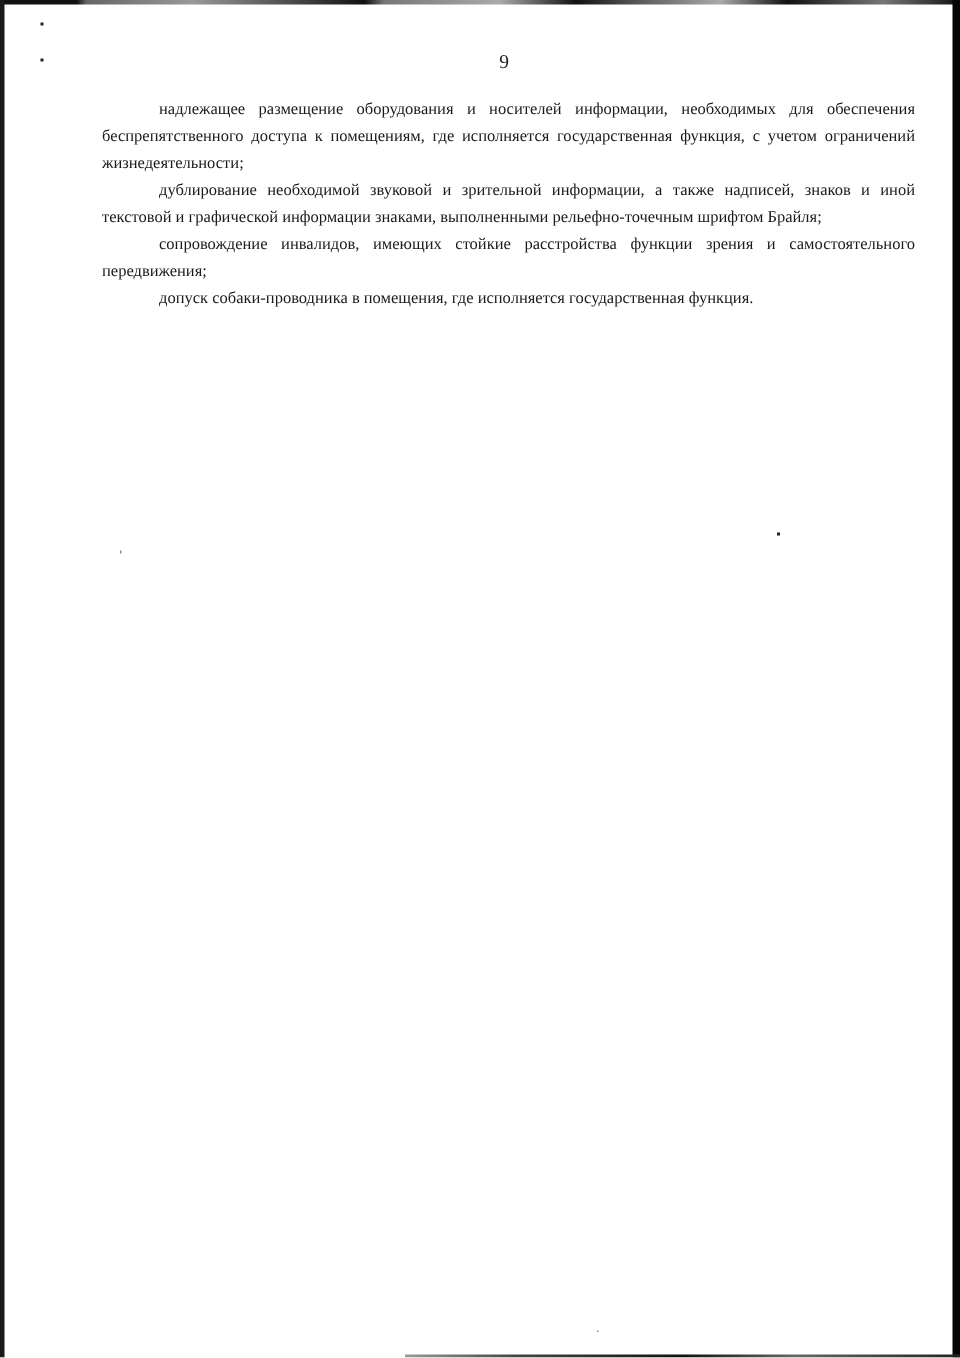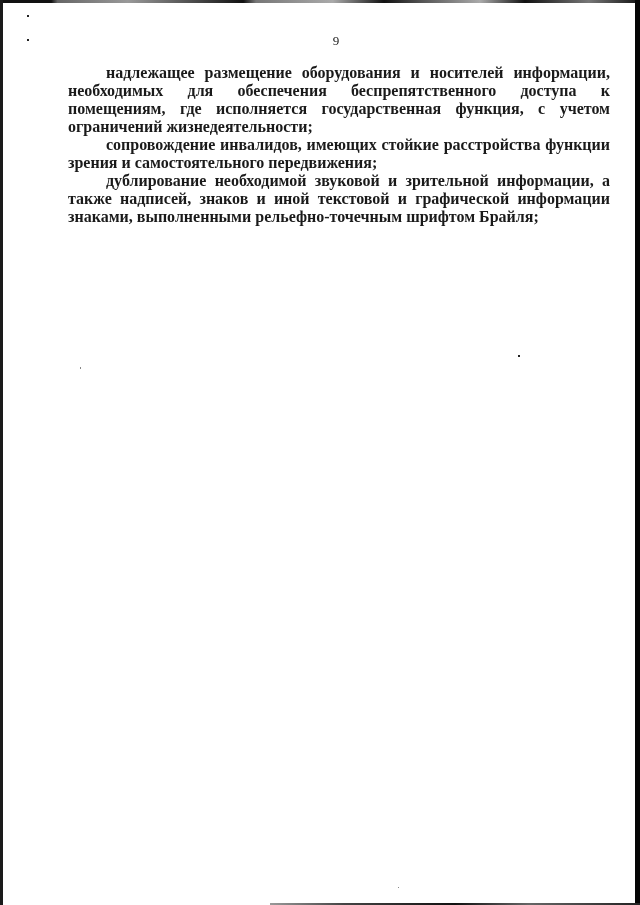--- a/index.html
+++ b/index.html
@@ -40,23 +40,22 @@
       top: 33px;
       text-align: center;
       font-size: 13px;
       line-height: 16px;
     }
     .body-text {
       position: absolute;
       left: 68px;
       top: 64px;
       width: 542px;
-      font-size: 16px;
+      font-size: 11px;
       line-height: 18px;
-      font-weight: bold;
     }
     .para {
       margin: 0;
       text-indent: 38px;
       text-align: justify;
       text-align-last: left;
     }
   </style>
 </head>
 <body>
@@ -69,15 +68,16 @@
 <div class="speck" style="left:27px;top:15px;width:2px;height:2px;"></div>
 <div class="speck" style="left:27px;top:39px;width:2px;height:2px;"></div>
 <div class="speck" style="left:518px;top:355px;width:2px;height:2px;"></div>
 <div class="speck" style="left:80px;top:367px;width:1px;height:2px;background:#888;"></div>
 <div class="speck" style="left:398px;top:887px;width:1px;height:1px;background:#888;"></div>
 
 <div class="page-number">9</div>
 
 <div class="body-text">
   <p class="para">надлежащее размещение оборудования и носителей информации, необходимых для обеспечения беспрепятственного доступа к помещениям, где исполняется государственная функция, с учетом ограничений жизнедеятельности;</p>
+  <p class="para">дублирование необходимой звуковой и зрительной информации, а также надписей, знаков и иной текстовой и графической информации знаками, выполненными рельефно-точечным шрифтом Брайля;</p>
   <p class="para">сопровождение инвалидов, имеющих стойкие расстройства функции зрения и самостоятельного передвижения;</p>
-  <p class="para">дублирование необходимой звуковой и зрительной информации, а также надписей, знаков и иной текстовой и графической информации знаками, выполненными рельефно-точечным шрифтом Брайля;</p>
+  <p class="para">допуск собаки-проводника в помещения, где исполняется государственная функция.</p>
 </div>
 
 </body></html>

